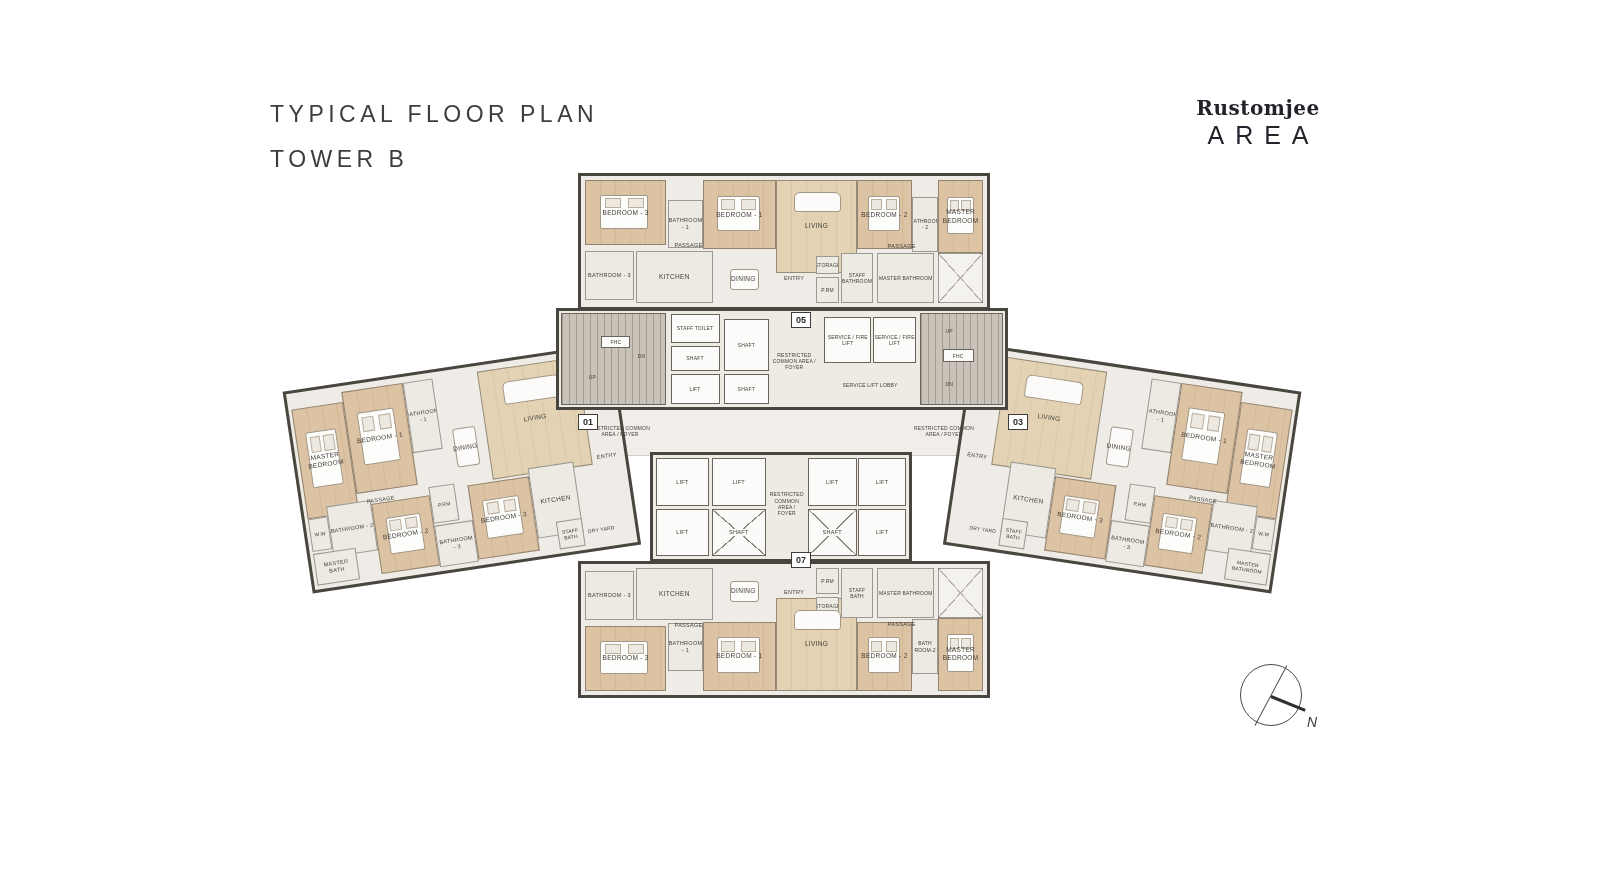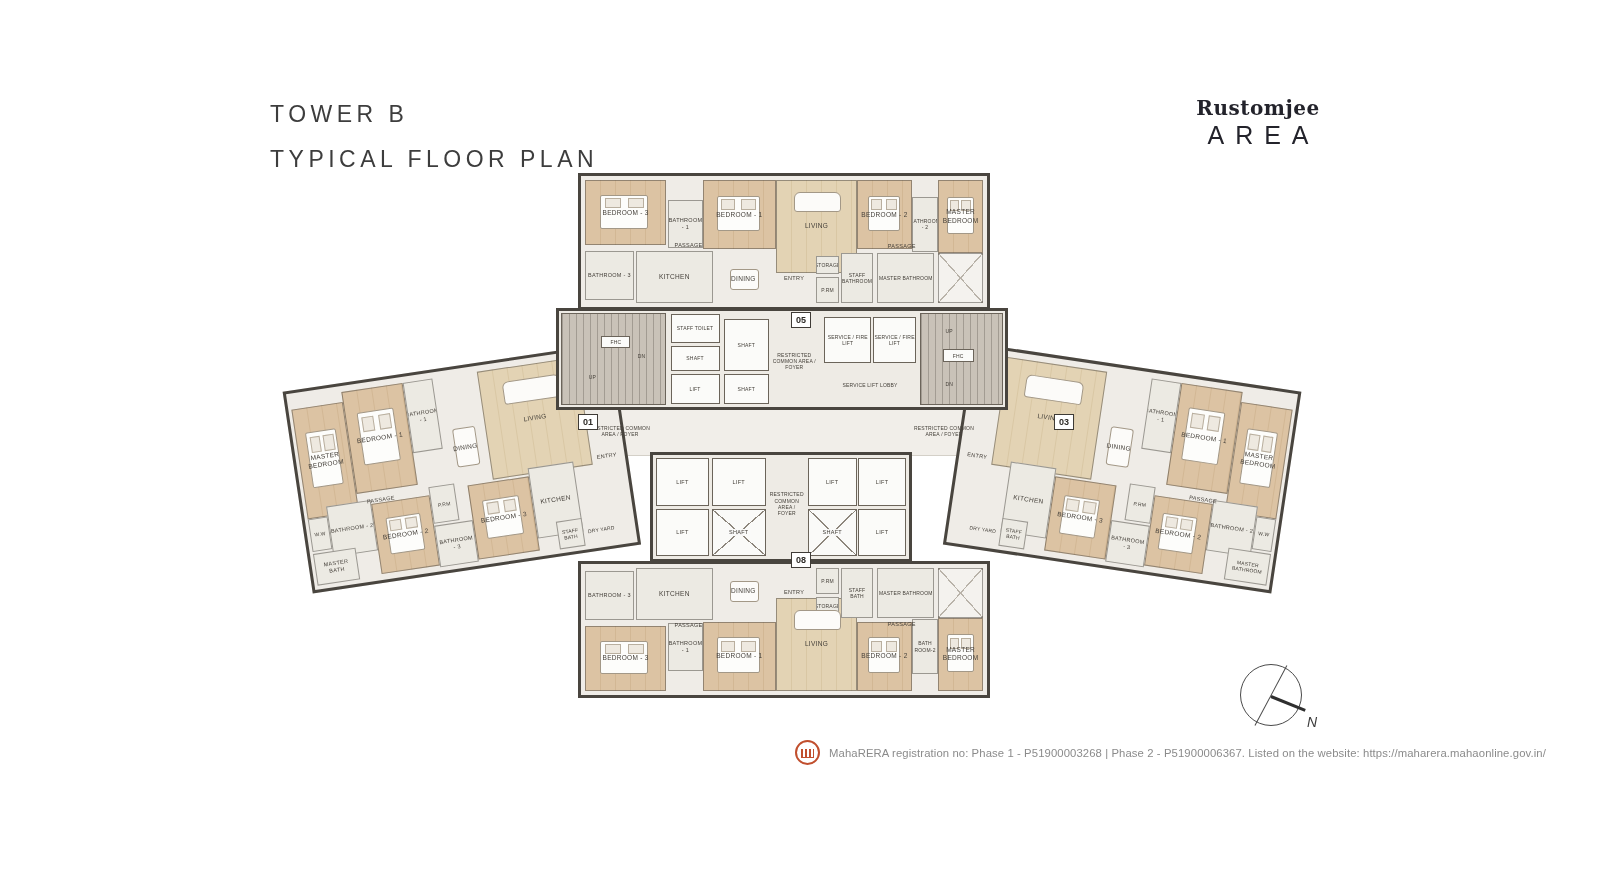--- a/index.html
+++ b/index.html
@@ -67,22 +67,22 @@
   .rera-badge::after{content:"";position:absolute;left:4px;right:4px;top:7px;bottom:5px;
         background:repeating-linear-gradient(90deg,#c14f2e 0 2px,transparent 2px 4px);
         border-bottom:1.5px solid #c14f2e;}
 </style>
 </head>
 <body>
 
 <div class="stage">
 
   <div class="title">
+    <div>TYPICAL FLOOR PLAN</div>
     <div>TOWER B</div>
-    <div>TYPICAL FLOOR PLAN</div>
   </div>
 
   <div class="logo">
     <div class="brand">Rustomjee</div>
     <div class="product">AREA</div>
   </div>
 
   <div class="plan">
       <div class="wing foyer" style="left: 556px; top: 406px; width: 452px; height: 50px;">
         <div class="room open xs" style="left: 7%; top: 14%; width: 14%; height: 72%;">
@@ -404,29 +404,25 @@
         </div>
         <div class="room shaft s" style="left: 60.5%; top: 52%; width: 19%; height: 45%;">
           <span class="rlabel">SHAFT</span>
         </div>
         <div class="room cab s" style="left: 80%; top: 52%; width: 19%; height: 45%;">
           <span class="rlabel">LIFT</span>
         </div>
       </div>
       <div class="badge" style="left: 578px; top: 414px; text-align: center;">01</div>
       <div class="badge" style="left: 791px; top: 312px;">05</div>
-      <div class="badge" style="left: 1054px; top: 414px;">03</div>
-      <div class="badge" style="left: 791px; top: 552px;">08</div>
+      <div class="badge" style="left: 1008px; top: 414px;">03</div>
+      <div class="badge" style="left: 791px; top: 552px;">07</div>
     </div>
 
   <div class="compass">
     <div class="c-circle"></div>
     <div class="c-diag"></div>
     <div class="c-needle"></div>
     <span class="c-n">N</span>
   </div>
 
-  <div class="rera">
-    <span class="rera-badge"></span>
-    <span>MahaRERA registration no: Phase 1 - P51900003268   |   Phase 2 - P51900006367.  Listed on the website: https://maharera.mahaonline.gov.in/</span>
-  </div>
 
 </div>
 
 </body></html>

